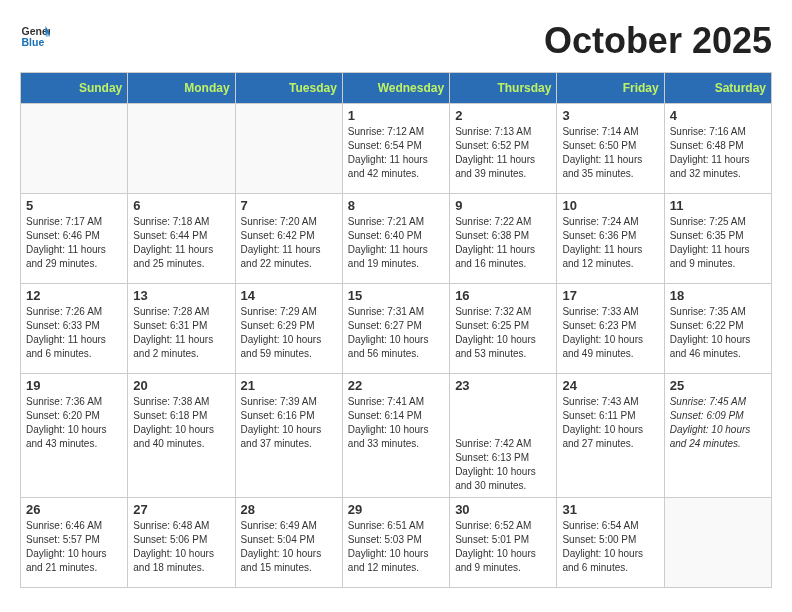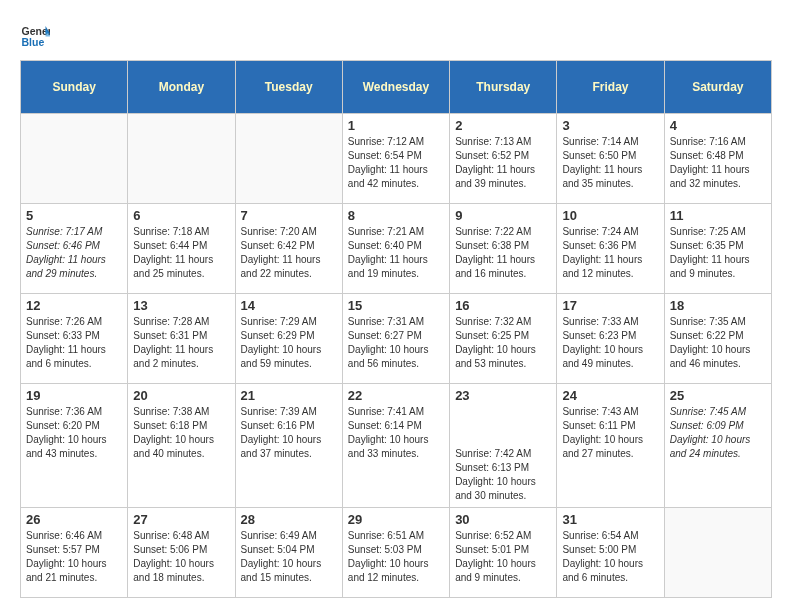--- a/index.html
+++ b/index.html
@@ -37,23 +37,23 @@
       font-size: 14px;
       color: #333;
     }
     .calendar {
       width: 100%;
       border-collapse: collapse;
       font-size: 10.5px;
     }
     .calendar th {
       background-color: #2a6db5;
-      color: #fef9c3;
-      text-align: center;
-      padding: 19px 5px;
+      color: #bef264;
+      text-align: right;
+      padding: 8px 5px;
       font-size: 12px;
       font-weight: bold;
       border: 1px solid #ccc;
     }
     .calendar td {
       border: 1px solid #ccc;
       vertical-align: top;
       padding: 4px 5px;
       width: 107px;
       height: 90px;
@@ -80,20 +80,21 @@
 <div class="header">
   <div class="logo">
     <svg class="logo-icon" viewBox="0 0 40 40">
       <text x="2" y="20" font-size="14" font-weight="bold" fill="#333">General</text>
       <text x="2" y="34" font-size="14" font-weight="bold" fill="#1a6fb5">Blue</text>
       <polygon points="34,8 40,18 34,18" fill="#1a6fb5"></polygon>
       <polygon points="34,12 42,22 34,22" fill="#2a8fd5" opacity="0.6"></polygon>
     </svg>
   </div>
   <div class="title-block">
+    <div class="month-title">October 2025</div>
   </div>
 </div>
 
 <table class="calendar">
   <thead>
     <tr>
     <th>Sunday</th>
         <th>Monday</th>
         <th>Tuesday</th>
         <th>Wednesday</th>
@@ -132,21 +133,21 @@
           <div class="day-number">4</div>
           <div class="day-info" style="white-space: pre-line;">Sunrise: 7:16 AM
 Sunset: 6:48 PM
 Daylight: 11 hours
 and 32 minutes.</div>
         </td>
       </tr>
       <tr>
         <td>
           <div class="day-number">5</div>
-          <div class="day-info" style="white-space: pre-line; font-style: italic;">Sunrise: 7:17 AM
+          <div class="day-info" style="white-space: pre-line;">Sunrise: 7:17 AM
 Sunset: 6:46 PM
 Daylight: 11 hours
 and 29 minutes.</div>
         </td>
         <td>
           <div class="day-number">6</div>
           <div class="day-info" style="white-space: pre-line;">Sunrise: 7:18 AM
 Sunset: 6:44 PM
 Daylight: 11 hours
 and 25 minutes.</div>

